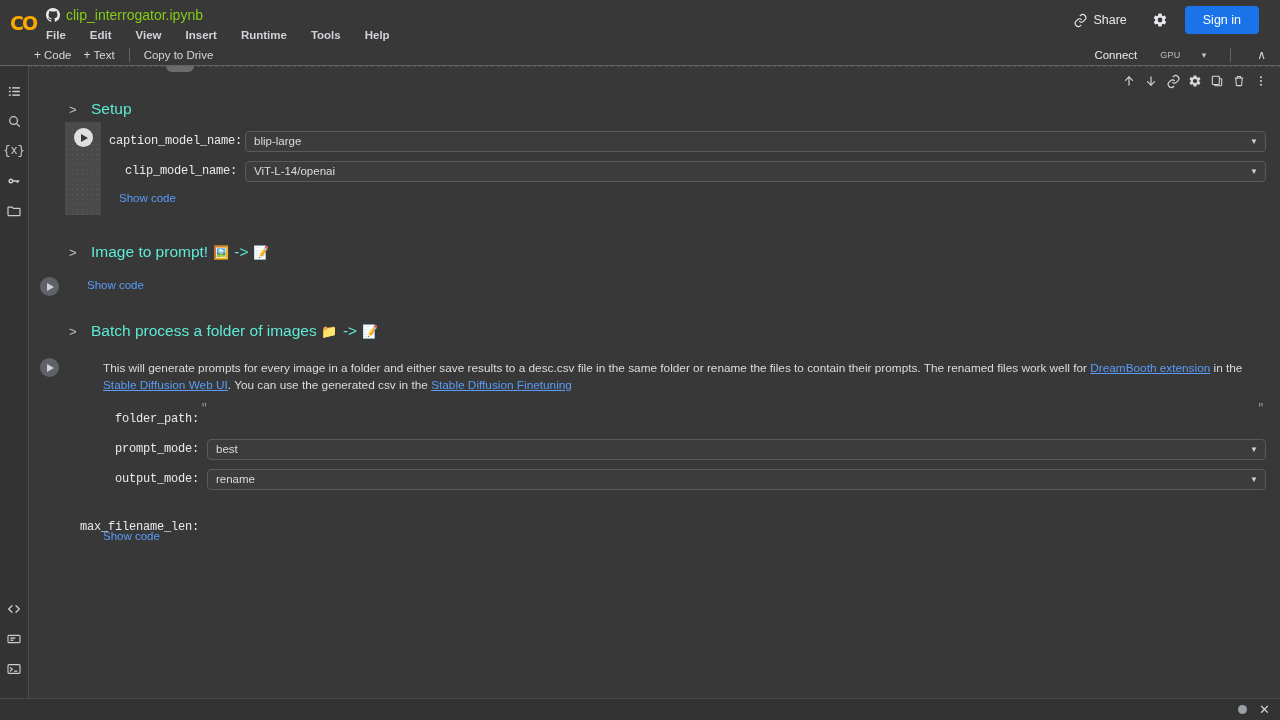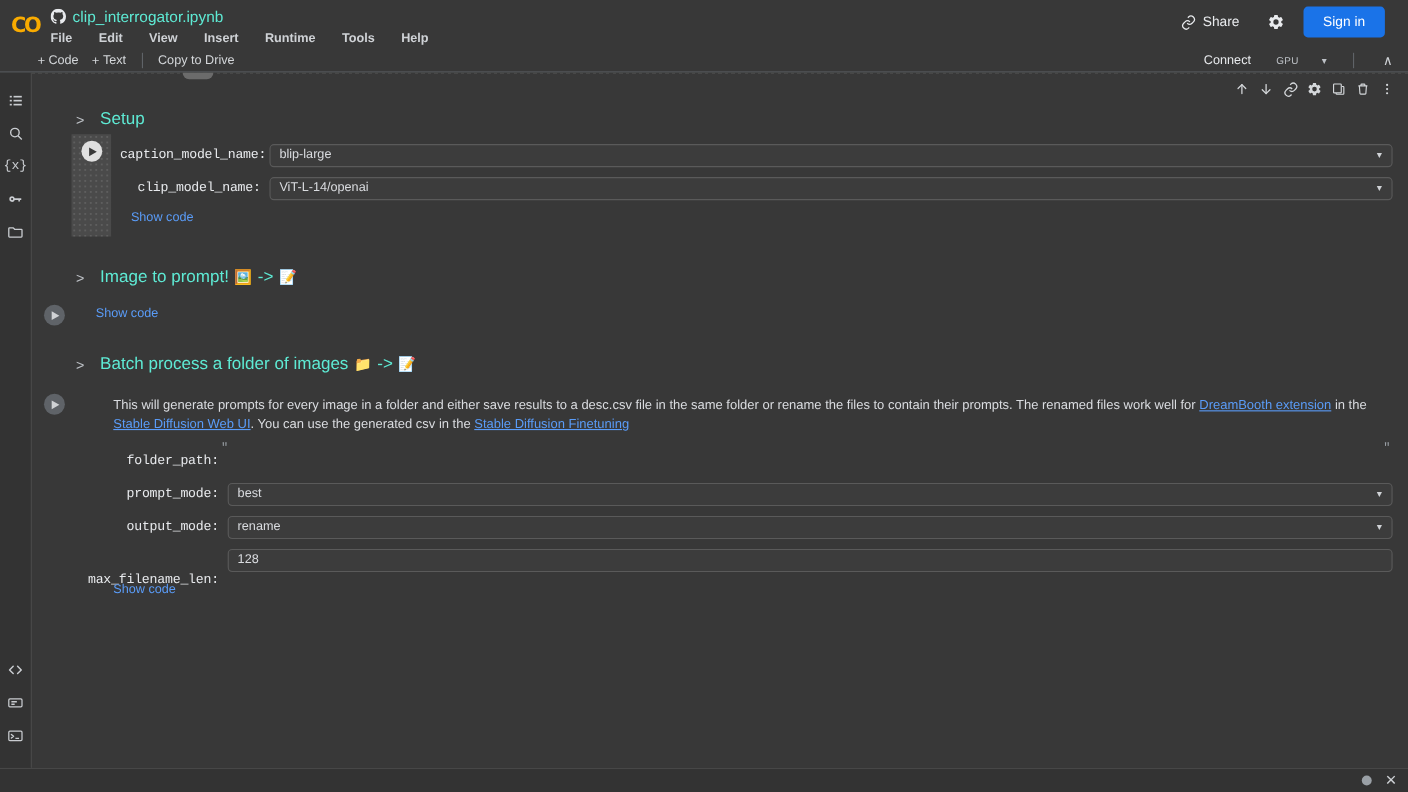--- a/index.html
+++ b/index.html
@@ -15,21 +15,21 @@
   
   .header {
     height: 45px; background: #383838; display: flex; align-items: flex-start;
     padding: 0; position: relative; flex: 0 0 45px;
   }
   .logo-wrap { width: 46px; height: 45px; display: flex; align-items: center; justify-content: center; }
   .logo { font-weight: bold; font-size: 19px; color: #F9AB00; letter-spacing: -2px; font-family: "DejaVu Sans", sans-serif; }
   .title-block { padding-top: 5px; }
   .title-row { display: flex; align-items: center; gap: 6px; height: 20px; }
   .gh-icon { width: 14px; height: 14px; display: inline-block; }
-  .doc-title { font-size: 14px; color: #5eead4; }
+  .doc-title { font-size: 14px; color: #84cc16; }
   .menu-row { display: flex; gap: 12px; margin-top: 2px; margin-left: -6px; font-weight: bold; }
   .menu-item {
     font-size: 11.5px; color: #cfd2d6; padding: 2px 6px; border-radius: 3px; cursor: pointer;
   }
   .header-right {
     position: absolute; right: 21px; top: 6px; display: flex; align-items: center; gap: 12px;
   }
   .share-btn { display: flex; align-items: center; gap: 5px; font-size: 12.5px; color: #e8eaed; padding: 5px 8px; border-radius: 14px; cursor: pointer; }
   .gear-btn { width: 26px; height: 26px; display: flex; align-items: center; justify-content: center; border-radius: 50%; cursor: pointer; }
   .signin-btn {
@@ -424,23 +424,20 @@
               </div>
               <div class="field-row">
                 <span class="field-label" style="width:96px;">output_mode:</span>
                 <div class="field-ctrl">
                   <div class="fld">rename</div>
                   <span class="fld-arrow">▼</span>
                 </div>
               </div>
               <div class="field-row">
                 <span class="field-label" style="width:126px;margin-left:-30px;margin-top:35px;">max_filename_len:</span>
-                <div class="field-ctrl">
-                  <div class="fld" style="padding-right:8px;">128</div>
-                </div>
               </div>
               <div>
                 <span class="show-code">Show code</span>
               </div>
             </div>
           </div>
         </div>
 
       </div>
     </div>

